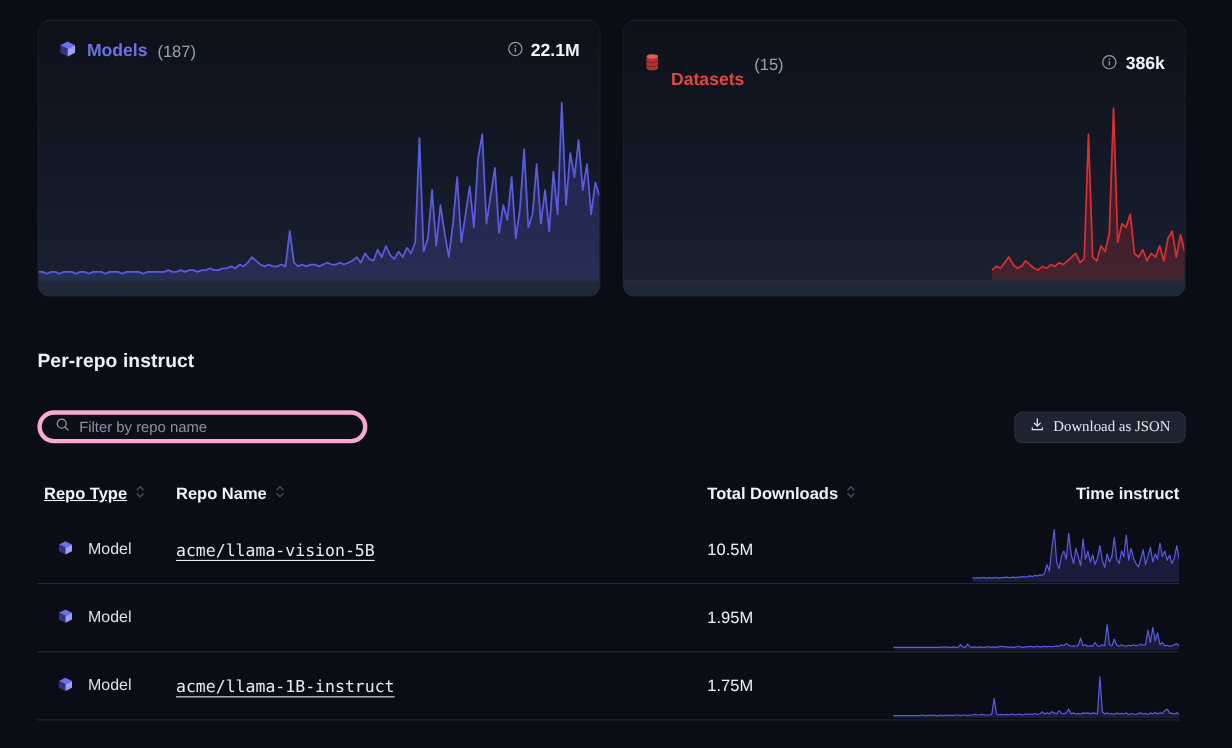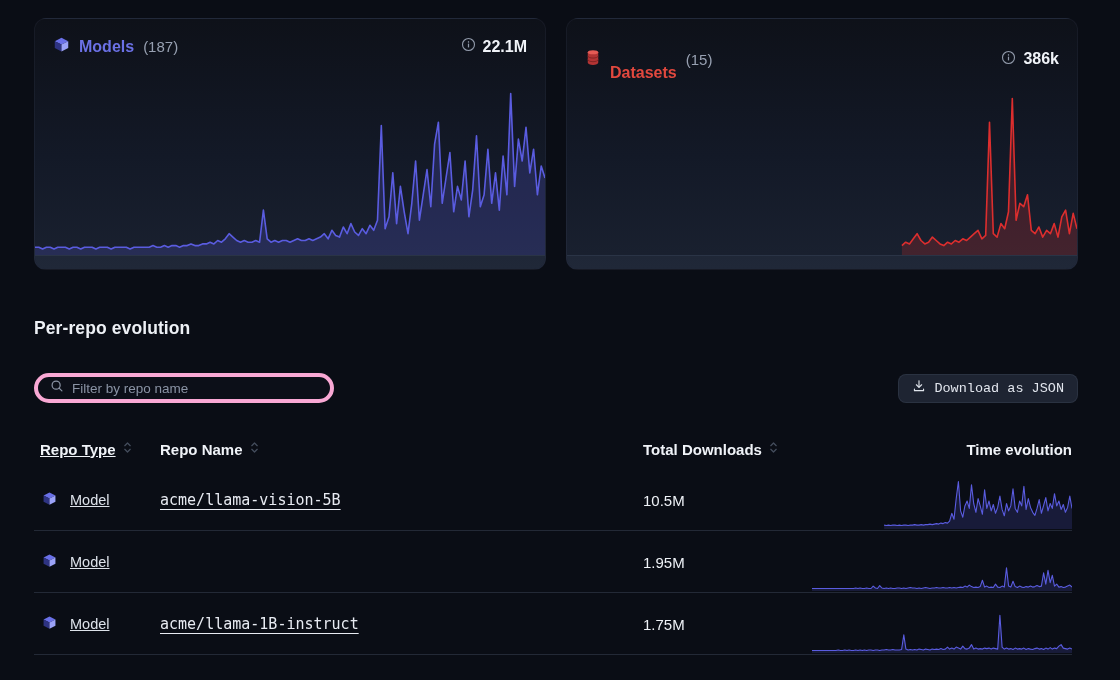--- a/index.html
+++ b/index.html
@@ -36,32 +36,32 @@
     display:flex; align-items:center; gap:8px; padding:0 12px; background:rgba(16,20,30,0.4);
   }
   .filter-box input {
     background:transparent; border:none; outline:none; color:#d7dce6;
     font-size:13.5px; width:100%; font-family:"Liberation Sans",sans-serif;
   }
   .filter-box input::placeholder { color:#8a93a4; }
   .dl-btn {
     height:29px; display:flex; align-items:center; gap:8px; padding:12px 13px;
     background:#1e2432; border:1px solid rgba(160,175,205,0.10); border-radius:8px;
-    color:#e2e6ee; font-size:13.5px; cursor:pointer; font-family:Liberation Mono, monospace;
+    color:#e2e6ee; font-size:13.5px; cursor:pointer; font-family:Liberation Serif, serif;
   }
   
   .table { margin:26px 48px 0 34px; width:1038px; }
   .t-header { position:relative; height:40px; }
   .t-row { position:relative; height:62px; border-bottom:1px solid #232936; }
   .hcell { position:absolute; top:50%; transform:translateY(-50%); display:flex; align-items:center; gap:7px;
            font-size:15px; font-weight:700; color:#f0f3f8; cursor:pointer; }
   .hcell.no-sort { cursor:default; }
   .h-type { left:6px;text-decoration:underline; } .h-name { left:126px; } .h-downloads { left:609px; } .h-evo { right:0; }
-  .cell-type { position:absolute; left:8px; top:50%; transform:translateY(-50%); display:flex; align-items:center; gap:13px;
-               font-size:14.5px; color:#dde2ea;text-decoration:underline; }
+  .cell-type { position:absolute; left:18px; top:50%; transform:translateY(-50%); display:flex; align-items:center; gap:13px;
+               font-size:14.5px; color:#dde2ea; }
   .cell-name { position:absolute; left:126px; top:50%; transform:translateY(-50%);
                font-family:"DejaVu Sans Mono", monospace; font-size:15px; color:#e8ebf2;
                text-decoration:underline; text-underline-offset:4px; text-decoration-thickness:1px; cursor:pointer; }
   .cell-downloads { position:absolute; left:609px; top:50%; transform:translateY(-50%); font-size:15px; color:#eef1f6; }
   .cell-spark { position:absolute; right:0; bottom:1px; width:260px; height:52px; }
   .cell-spark svg { display:block; }
   .sort-icon { flex:0 0 auto; opacity:0.85; }
 </style>
 </head>
 <body>
@@ -126,21 +126,21 @@
       <svg width="510" height="172" viewBox="0 0 510 172" preserveAspectRatio="none">
           <path d="M334.9,162.6 L338.7,159.2 L342.5,160.9 L346.3,155.8 L350.1,150.7 L354.0,157.5 L357.8,160.9 L361.6,159.2 L365.4,154.1 L369.2,157.5 L373.0,160.9 L376.8,162.6 L380.6,159.2 L384.4,160.9 L388.2,157.5 L392.0,159.2 L395.8,155.8 L399.6,157.5 L403.4,154.1 L407.2,150.7 L411.0,147.3 L414.9,155.8 L418.7,152.4 L422.5,39.2 L426.3,150.7 L430.1,154.1 L433.9,140.6 L437.7,145.7 L441.5,128.8 L445.3,15.5 L449.1,137.2 L452.9,120.3 L456.7,123.7 L460.5,111.8 L464.3,147.3 L468.1,150.7 L471.9,144.0 L475.7,154.1 L479.6,147.3 L483.4,150.7 L487.2,140.6 L491.0,154.1 L494.8,133.8 L498.6,127.1 L502.4,150.7 L506.2,130.4 L510.0,145.7 L510.0,172 L334.9,172 Z" fill="#dc2e2e" fill-opacity="0.22"></path>
           <path d="M334.9,162.6 L338.7,159.2 L342.5,160.9 L346.3,155.8 L350.1,150.7 L354.0,157.5 L357.8,160.9 L361.6,159.2 L365.4,154.1 L369.2,157.5 L373.0,160.9 L376.8,162.6 L380.6,159.2 L384.4,160.9 L388.2,157.5 L392.0,159.2 L395.8,155.8 L399.6,157.5 L403.4,154.1 L407.2,150.7 L411.0,147.3 L414.9,155.8 L418.7,152.4 L422.5,39.2 L426.3,150.7 L430.1,154.1 L433.9,140.6 L437.7,145.7 L441.5,128.8 L445.3,15.5 L449.1,137.2 L452.9,120.3 L456.7,123.7 L460.5,111.8 L464.3,147.3 L468.1,150.7 L471.9,144.0 L475.7,154.1 L479.6,147.3 L483.4,150.7 L487.2,140.6 L491.0,154.1 L494.8,133.8 L498.6,127.1 L502.4,150.7 L506.2,130.4 L510.0,145.7" fill="none" stroke="#dc2e2e" stroke-width="1.6" stroke-linejoin="round"></path>
         </svg>
     </div>
     <div class="card-footer"></div>
   </div>
 
 </div>
 
-<div class="section-heading">Per-repo evolution</div>
+<div class="section-heading">Per-repo instruct</div>
 
 <div class="controls-row">
   <div class="filter-box">
     <span>
       <svg width="14" height="14" viewBox="0 0 16 16">
           <circle cx="7" cy="7" r="4.6" fill="none" stroke="#8a93a4" stroke-width="1.4"></circle>
           <line x1="10.4" y1="10.4" x2="13.6" y2="13.6" stroke="#8a93a4" stroke-width="1.4" stroke-linecap="round"></line>
         </svg>
     </span>
     <input type="text" placeholder="Filter by repo name" style="">
@@ -175,21 +175,21 @@
           </svg></span>
     </span>
     <span class="hcell h-downloads">
       <span>Total Downloads</span>
       <span class="sort-icon"><svg width="9" height="15" viewBox="0 0 10 16" fill="none" stroke="#4e5869" stroke-width="1.4" stroke-linecap="round" stroke-linejoin="round">
             <path d="M2 6 L5 3 L8 6"></path>
             <path d="M2 10 L5 13 L8 10"></path>
           </svg></span>
     </span>
     <span class="hcell h-evo no-sort">
-      <span>Time evolution</span>
+      <span>Time instruct</span>
     </span>
   </div>
 
   <div class="t-row">
     <span class="cell-type">
       <span><svg width="15" height="15" viewBox="0 0 24 24">
             <path d="M12 2.5 L21.5 7.3 L12 12.1 L2.5 7.3 Z" fill="#6a70e8"></path>
             <path d="M2.5 7.3 L12 12.1 L12 21.8 L2.5 17 Z" fill="#2e3382"></path>
             <path d="M21.5 7.3 L12 12.1 L12 21.8 L21.5 17 Z" fill="#9ba2f7"></path>
           </svg></span>

